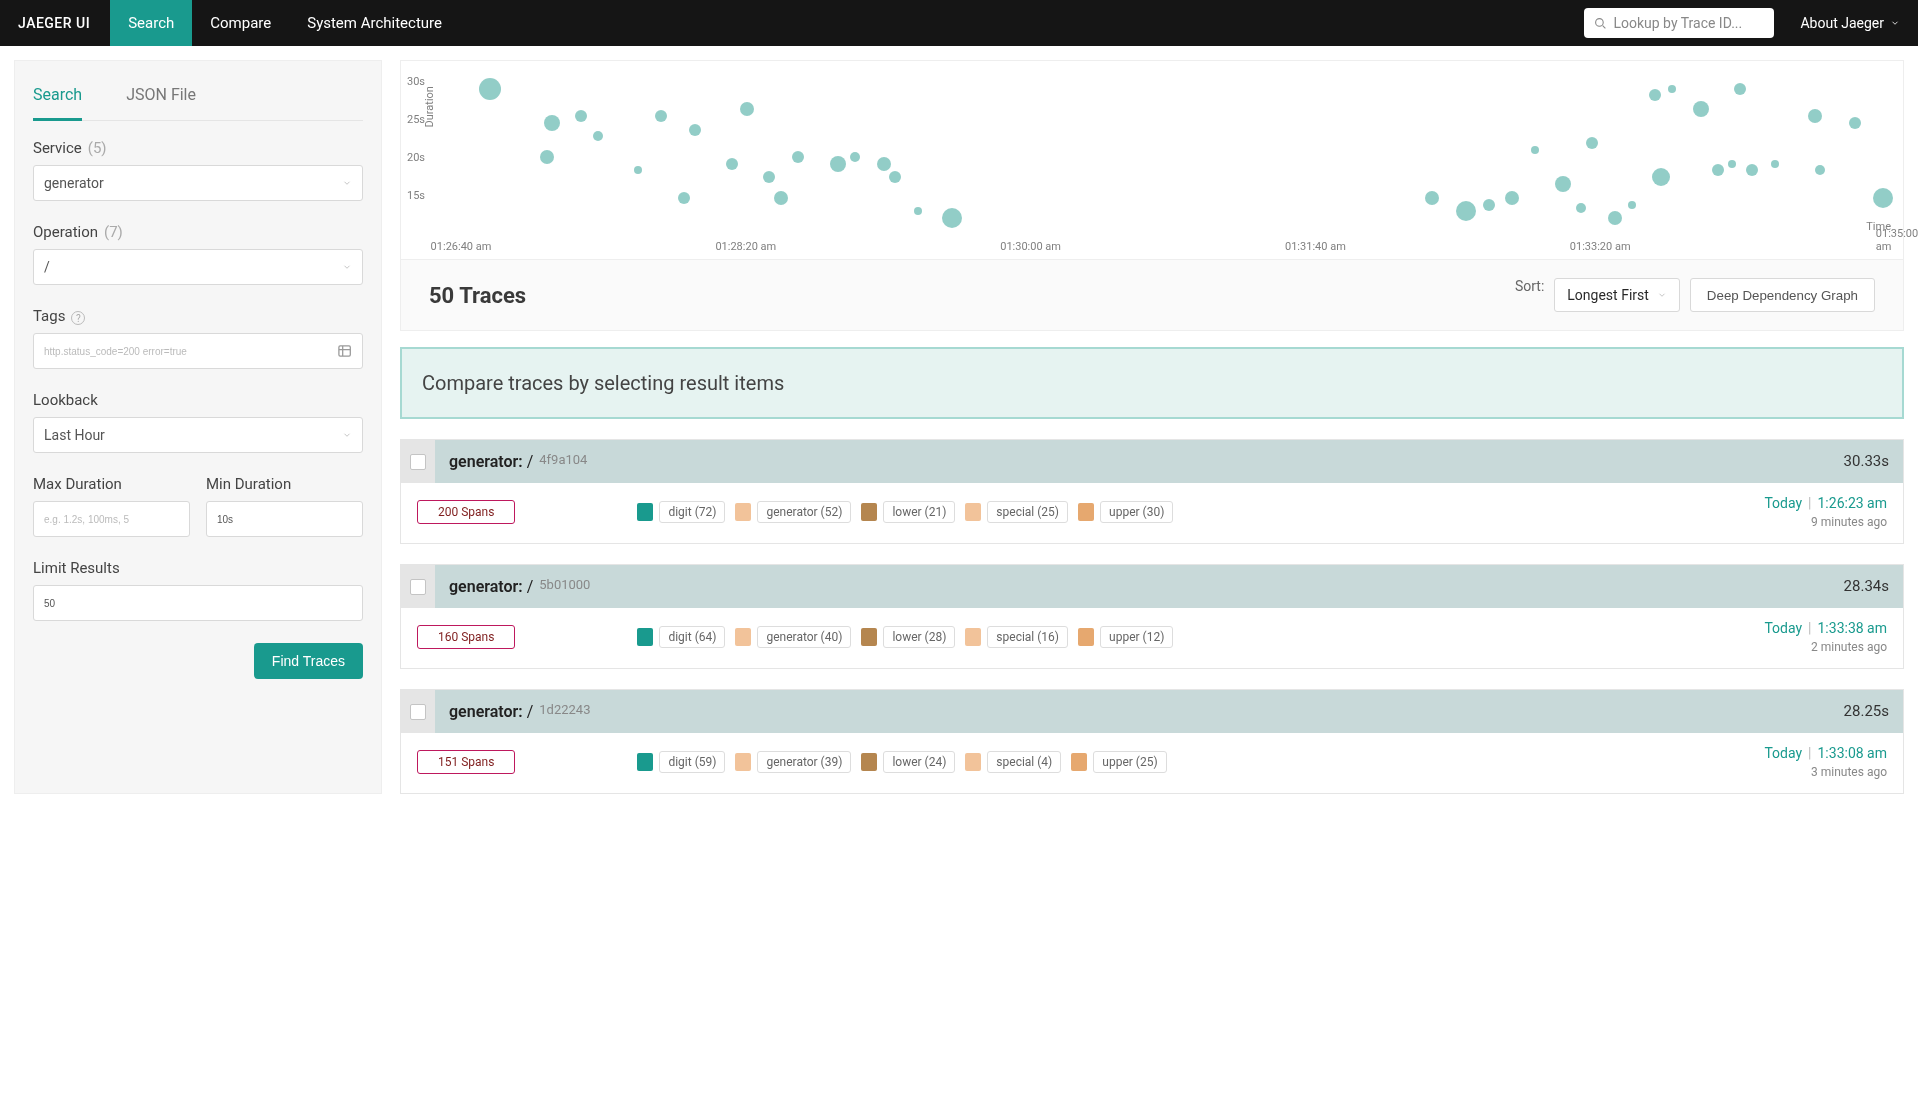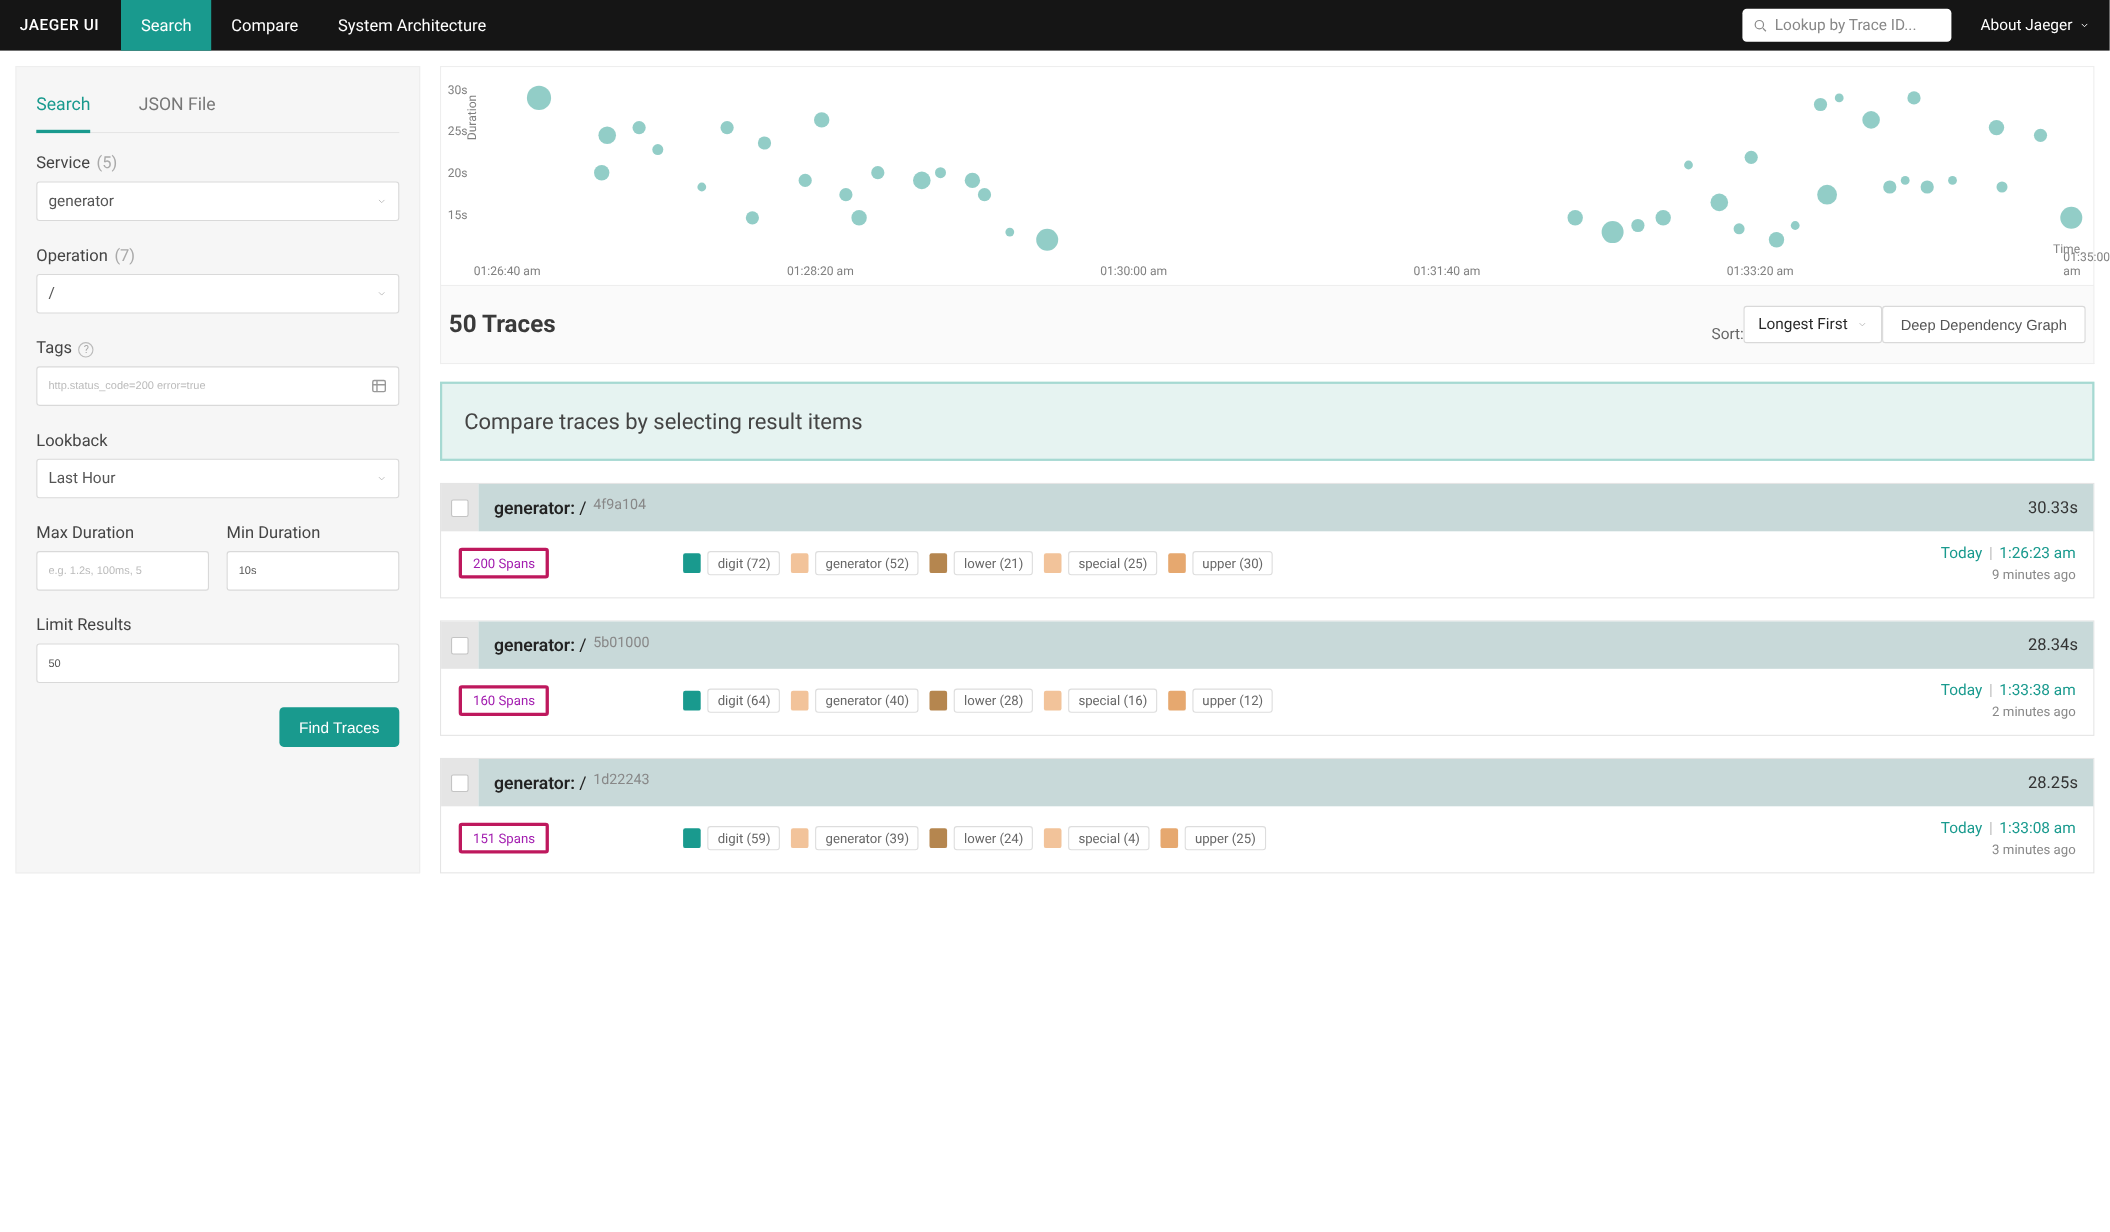--- a/index.html
+++ b/index.html
@@ -28,38 +28,38 @@
 .row2 .fgrp{flex:1}
 .find{background:#199a8e;color:#fff;border:0;border-radius:4px;padding:10px 18px;font-size:14px;cursor:pointer;float:right}
 .main{flex:1;min-width:0}
 .chart{background:#fff;border:1px solid #eee;padding:14px 18px 10px 44px;position:relative;height:200px}
 .chart .yt{position:absolute;left:6px;font-size:11px;color:#808080}
 .chart .xt{position:absolute;bottom:6px;font-size:11px;color:#808080;transform:translateX(-50%)}
 .chart .yl{position:absolute;left:28px;top:60px;transform:rotate(-90deg);transform-origin:left;font-size:11px;color:#808080}
 .chart .xl{position:absolute;right:12px;bottom:26px;font-size:11px;color:#808080}
 .chart .plot{position:absolute;left:60px;right:14px;top:14px;bottom:34px}
 .dot{position:absolute;background:#7fc4bd;border-radius:50%;opacity:.85}
-.resbar{background:#fafafa;border:1px solid #eee;border-top:0;padding:18px 7px;display:flex;align-items:center}
+.resbar{background:#fafafa;border:1px solid #eee;border-top:0;padding:18px 28px;display:flex;align-items:center}
 .resbar h2{font-size:22px;font-weight:700;color:#3a3a3a}
-.resbar .ctrls{margin-left:auto;display:flex;align-items:flex-end;}
+.resbar .ctrls{margin-left:auto;display:flex;align-items:flex-start;gap:10px}
 .sortlbl{color:#666}
 .selsm{height:34px;background:#fff;border:1px solid #d9d9d9;border-radius:3px;padding:0 12px;display:flex;align-items:center;gap:8px;cursor:pointer}
 .btn-o{height:34px;background:#fff;border:1px solid #d9d9d9;border-radius:3px;padding:0 16px;cursor:pointer;color:#555}
 .banner{margin-top:16px;background:#e6f3f1;border:2px solid #a6d9d2;padding:22px 20px;font-size:20px;color:#444}
 .trace{margin-top:20px;border:1px solid #e5e5e5}
 .trow{display:flex}
 .tck{width:34px;background:#e5e5e5;display:flex;align-items:center;justify-content:center}
 .tck .cb{width:16px;height:16px;background:#fff;border:1px solid #c4c4c4;border-radius:2px}
 .thead{flex:1;background:#c8d9d9;display:flex;align-items:flex-start;padding:12px 14px}
 .tname{font-size:16px;color:#222;font-weight:600}
 .tname .slash{font-weight:400}
 .tid{color:#888;font-size:13px;margin-left:6px}
 .tdur{margin-left:auto;color:#333;font-size:15px}
 .tbody{padding:12px 16px 14px;display:flex;align-items:center;gap:12px}
-.spans{border:3px solid #be185d;border-radius:3px;padding:4px 10px;font-size:12px;color:#a21caf}
+.spans{border:1px solid #be185d;border-radius:3px;padding:4px 20px;font-size:12px;color:#7f1d1d}
 .tags{display:flex;gap:10px;margin-left:110px}
 .tag{display:flex;align-items:center;gap:6px}
 .sw{width:16px;height:18px;border-radius:2px}
 .tag span{border:1px solid #ddd;border-radius:3px;padding:3px 8px;font-size:12px;color:#666}
 .meta{margin-left:auto;text-align:right}
 .meta .d{color:#199a8e;font-size:14px}
 .meta .sep{color:#bbb;margin:0 6px}
 .meta .ago{color:#888;font-size:12px;margin-top:4px}
 .chev{width:10px;height:10px}
 </style>

